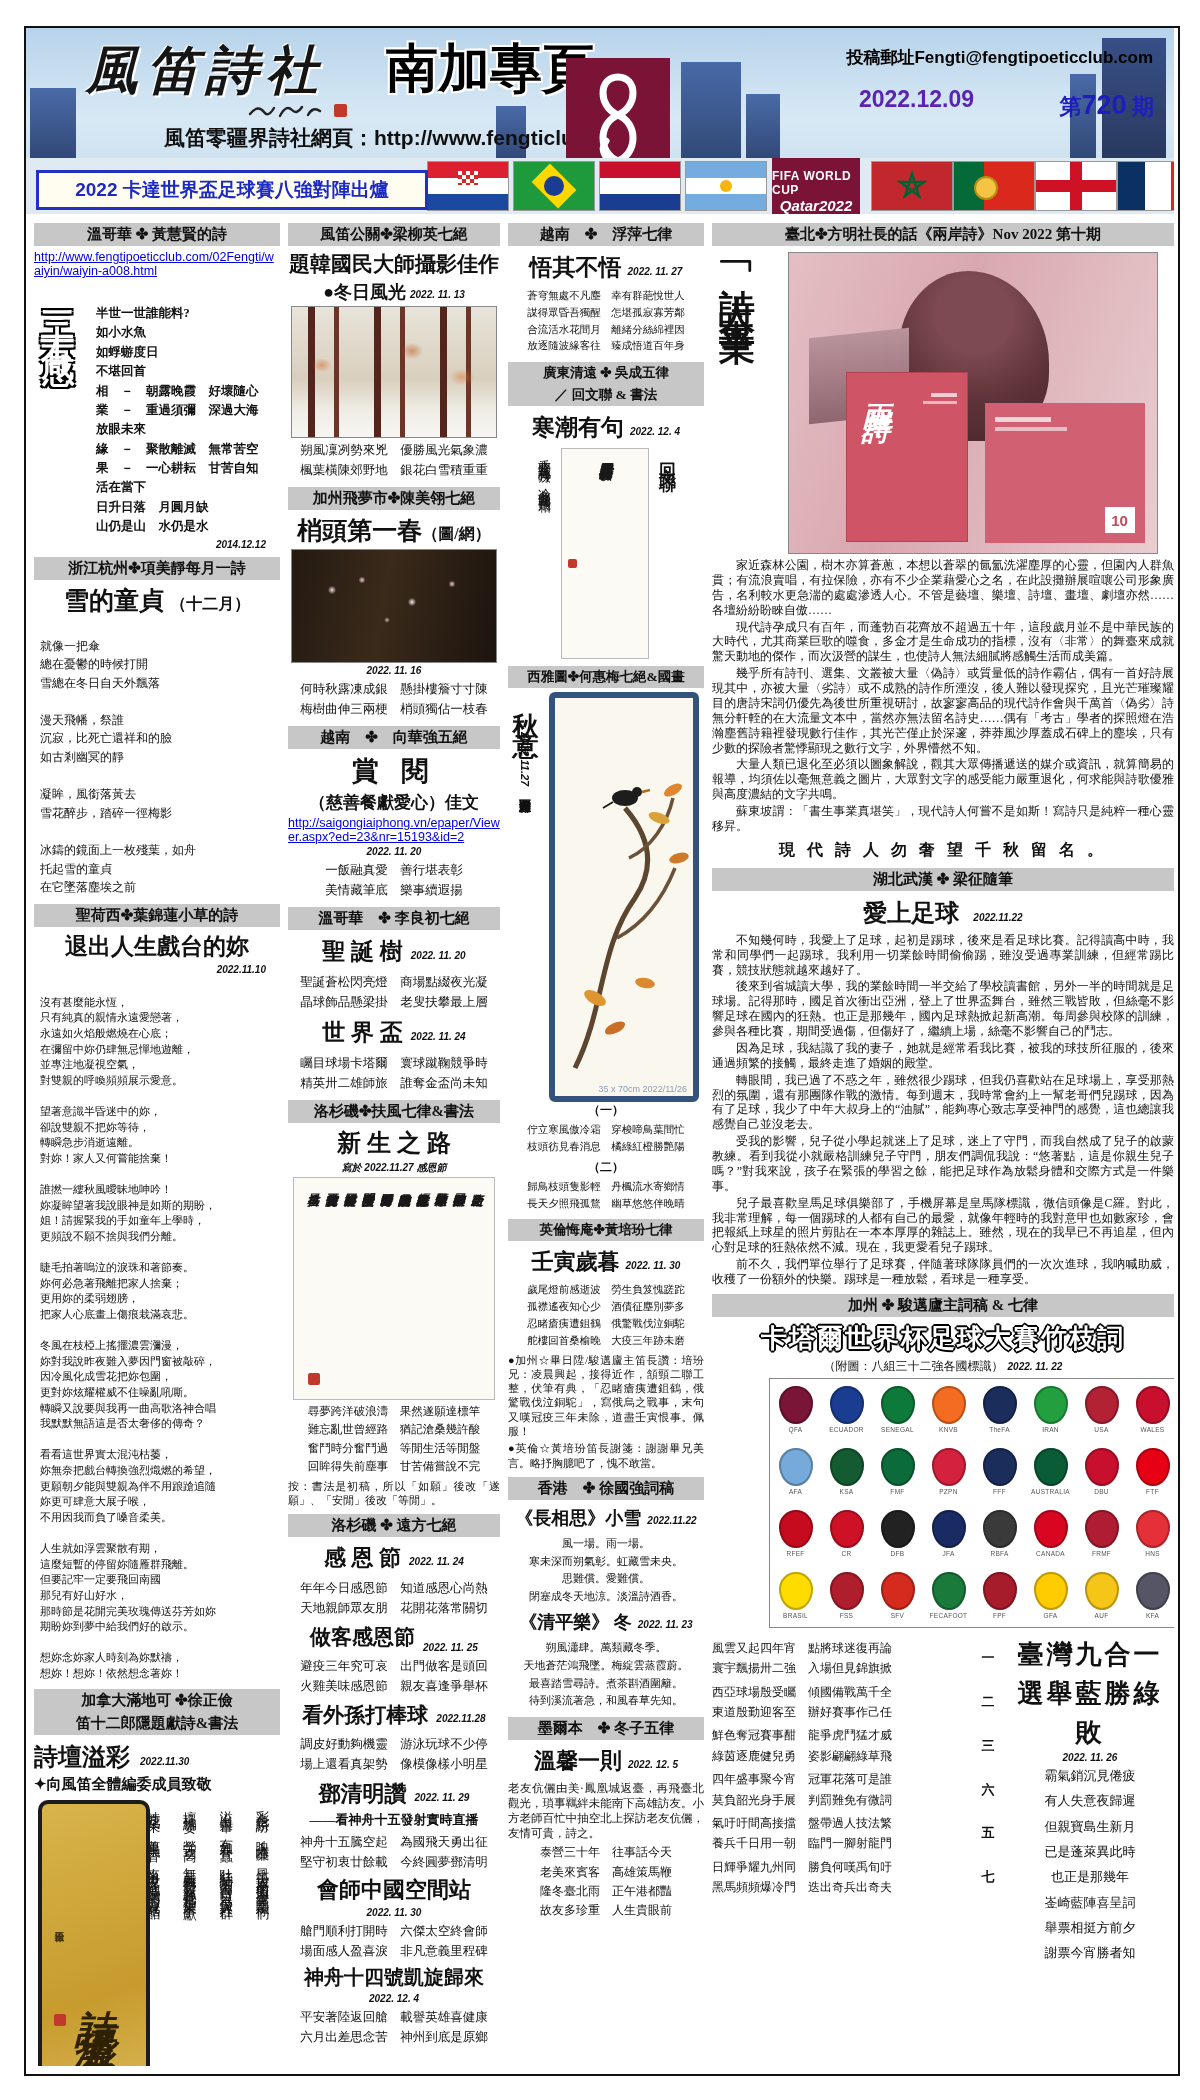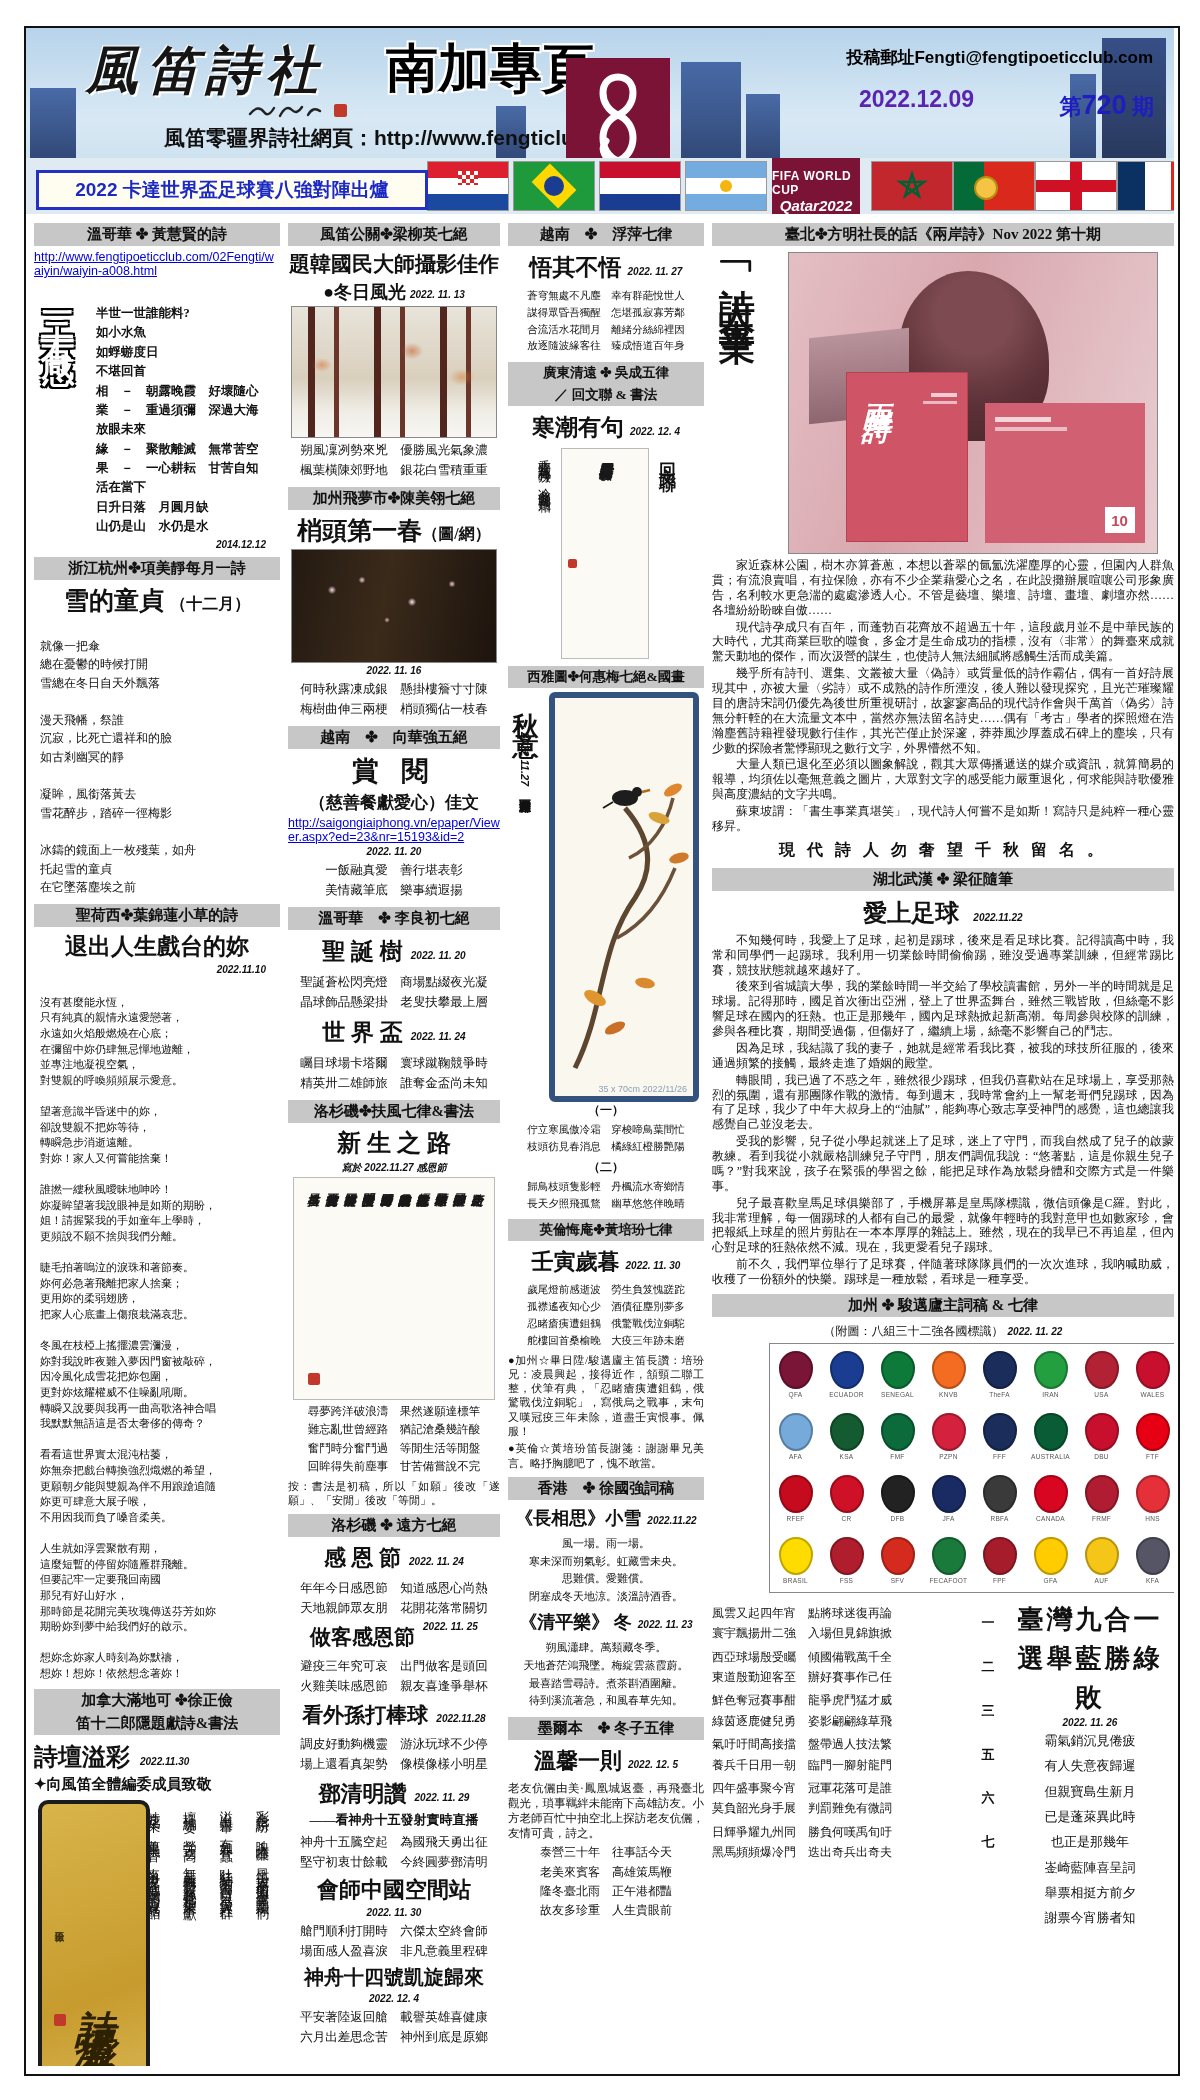--- a/index.html
+++ b/index.html
@@ -378,21 +378,21 @@
     <div class="kicker">洛杉磯 ✤ 遠方七絕</div>
     <div style="display:flex;justify-content:center;align-items:baseline;gap:8px;">
       <div class="btitle" style="font-size:22px;">感 恩 節</div>
       <div class="date">2022. 11. 24</div>
     </div>
     <div class="poem">
 
     <div>年年今日感恩節　知道感恩心尚熱</div>
         <div>天地親師眾友朋　花開花落常關切</div>
       </div>
-    <div style="display:flex;justify-content:center;align-items:flex-start;gap:8px;">
+    <div style="display:flex;justify-content:center;align-items:flex-end;gap:8px;">
       <div class="btitle" style="font-size:21px;">做客感恩節</div>
       <div class="date">2022. 11. 25</div>
     </div>
     <div class="poem">
 
     <div>避疫三年究可哀　出門做客是頭回</div>
         <div>火雞美味感恩節　親友喜逢爭舉杯</div>
       </div>
     <div style="display:flex;justify-content:center;align-items:baseline;gap:8px;">
       <div class="btitle" style="font-size:21px;">看外孫打棒球</div>
@@ -587,20 +587,21 @@
 
     <p>不知幾何時，我愛上了足球，起初是踢球，後來是看足球比賽。記得讀高中時，我常和同學們一起踢球。我利用一切業餘時間偷偷踢，雖沒受過專業訓練，但經常踢比賽，競技狀態就越來越好了。</p>
         <p>後來到省城讀大學，我的業餘時間一半交給了學校讀書館，另外一半的時間就是足球場。記得那時，國足首次衝出亞洲，登上了世界盃舞台，雖然三戰皆敗，但絲毫不影響足球在國內的狂熱。也正是那幾年，國內足球熱掀起新高潮。每周參與校隊的訓練，參與各種比賽，期間受過傷，但傷好了，繼續上場，絲毫不影響自己的鬥志。</p>
         <p>因為足球，我結識了我的妻子，她就是經常看我比賽，被我的球技所征服的，後來通過頻繁的接觸，最終走進了婚姻的殿堂。</p>
         <p>轉眼間，我已過了不惑之年，雖然很少踢球，但我仍喜歡站在足球場上，享受那熱烈的氛圍，還有那團隊作戰的激情。每到週末，我時常會約上一幫老哥們兒踢球，因為有了足球，我少了中年大叔身上的“油膩”，能夠專心致志享受神門的感覺，這也總讓我感覺自己並沒老去。</p>
         <p>受我的影響，兒子從小學起就迷上了足球，迷上了守門，而我自然成了兒子的啟蒙教練。看到我從小就嚴格訓練兒子守門，朋友們調侃我說：“悠著點，這是你親生兒子嗎？”對我來說，孩子在緊張的學習之餘，能把足球作為放鬆身體和交際方式是一件樂事。</p>
         <p>兒子最喜歡皇馬足球俱樂部了，手機屏幕是皇馬隊標識，微信頭像是C羅。對此，我非常理解，每一個踢球的人都有自己的最愛，就像年輕時的我對意甲也如數家珍，會把報紙上球星的照片剪貼在一本本厚厚的雜誌上。雖然，現在的我早已不再追星，但內心對足球的狂熱依然不減。現在，我更愛看兒子踢球。</p>
         <p>前不久，我們單位舉行了足球賽，伴隨著球隊隊員們的一次次進球，我吶喊助威，收穫了一份額外的快樂。踢球是一種放鬆，看球是一種享受。</p>
       </div>
     <div class="kicker">加州 ✤ 駿邁廬主詞稿 &amp; 七律</div>
+    <div class="bubble">卡塔爾世界杯足球大賽竹枝詞</div>
     <div style="text-align:center;">
       <span style="font-size:12px;font-weight:normal;">（附圖：八組三十二強各國標識）</span>
       <span class="date">2022. 11. 22</span>
     </div>
     <div class="crest-grid photo" style="width:408px;">
 
         <div class="crest">
           <div class="ball" style="background: rgb(122, 21, 56);"></div>
           <div class="lbl">QFA</div>
         </div>
@@ -783,32 +784,32 @@
             <div class="zz-lines">
               <div>鮮色奪冠賽事酣　龍爭虎鬥猛才威</div>
               <div>綠茵逐鹿健兒勇　姿影翩翩綠草飛</div>
             </div>
             <div class="zz-num">三</div>
           </div>
 
 
           <div class="zz-row">
             <div class="zz-lines">
+              <div>四年盛事聚今宵　冠軍花落可是誰</div>
+              <div>莫負韶光身手展　判罰難免有微詞</div>
+            </div>
+            <div class="zz-num">六</div>
+          </div>
+
+          <div class="zz-row">
+            <div class="zz-lines">
               <div>氣吁吁間高接擋　盤帶過人技法繁</div>
               <div>養兵千日用一朝　臨門一腳射龍門</div>
             </div>
             <div class="zz-num">五</div>
-          </div>
-
-          <div class="zz-row">
-            <div class="zz-lines">
-              <div>四年盛事聚今宵　冠軍花落可是誰</div>
-              <div>莫負韶光身手展　判罰難免有微詞</div>
-            </div>
-            <div class="zz-num">六</div>
           </div>
 
           <div class="zz-row">
             <div class="zz-lines">
               <div>日輝爭耀九州同　勝負何嘆禹旬吁</div>
               <div>黑馬頻頻爆冷門　迭出奇兵出奇夫</div>
             </div>
             <div class="zz-num">七</div>
           </div>
         </div>

